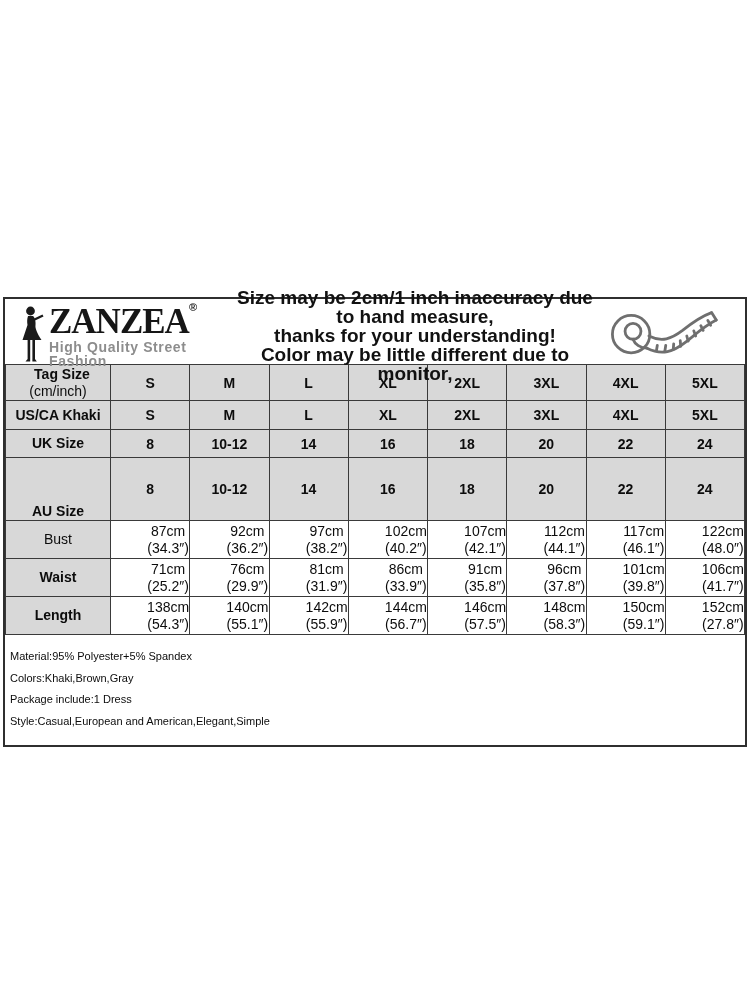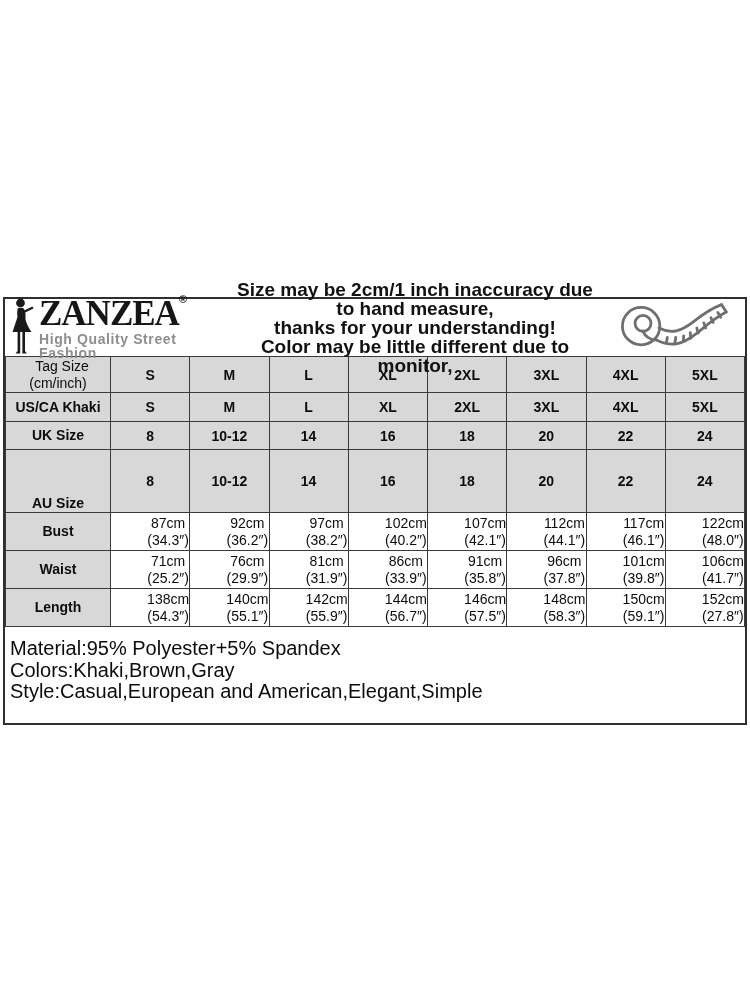--- a/index.html
+++ b/index.html
@@ -5,21 +5,21 @@
   html,body{margin:0;padding:0;}
   body{
     width:750px;height:1000px;background:#ffffff;position:relative;
     font-family:"Liberation Sans",sans-serif;color:#1a1a1a;
   }
   .sheet{
     position:absolute;left:3px;top:297px;width:744px;
     border:2px solid #2f2f2f;box-sizing:border-box;background:#fff;
   }
   
-  .band{height:57px;display:flex;align-items:center;padding:0 4px;box-sizing:border-box;}
+  .band{height:57px;display:flex;align-items:center;padding:0 14px;box-sizing:border-box;margin-top:8px;}
   .logo{width:218px;display:flex;align-items:center;flex-shrink:0;}
   .logo-figure{width:28px;height:58px;flex-shrink:0;margin-top:-2px;}
   .logo-textwrap{margin-left:2px;line-height:1;}
   .logo-name{
     font-family:"Liberation Serif",serif;font-weight:bold;font-size:35px;
     letter-spacing:-1px;color:#161616;transform:scaleY(1.04);display:inline-block;
   }
   .logo-reg{font-size:11px;vertical-align:top;position:relative;top:-2px;font-family:"Liberation Sans",sans-serif;font-weight:bold;}
   .logo-tagline{font-size:14px;color:#8d8d8d;letter-spacing:0.6px;margin-top:1px;font-weight:bold;}
   .disclaimer{flex:1;text-align:center;font-weight:bold;font-size:19px;line-height:19px;color:#111;}
@@ -32,21 +32,21 @@
   }
   table.size th{background:#d8d8d8;font-weight:bold;}
   table.size tr.shaded td{background:#d8d8d8;font-weight:bold;}
   table.size col.lab{width:105px;}
   tr.rh-tag{height:36px;} tr.rh-usca{height:29px;} tr.rh-uk{height:28px;} tr.rh-au{height:28px;}
   tr.rh-meas{height:38px;}
   .cell-line{line-height:17px;}
   td .cell-line{font-weight:normal;margin-left:36px;}
   
   .info{padding:11px 5px 13px 5px;min-height:72px;box-sizing:content-box;}
-  .info-line{font-size:20px;line-height:21.5px;color:#0c0c0c;}
+  .info-line{font-size:11px;line-height:21.5px;color:#0c0c0c;}
 </style>
 </head>
 <body>
 
 <div class="sheet">
 
   <div class="band">
     <div class="logo">
       <svg class="logo-figure" viewBox="0 0 26 58">
         <circle cx="10.5" cy="5" r="4.4" fill="#1a1a1a"></circle>
@@ -97,21 +97,21 @@
         <col>
         <col>
         <col>
         <col>
         <col>
         <col>
     </colgroup>
     <tbody id="size-table-body">
         <tr class="rh-tag shaded">
           <th>
-            <div class="cell-line" style="font-weight: normal; padding-left: 8px;">Tag Size</div>
+            <div class="cell-line" style="font-weight: bold; padding-left: 8px;">Tag Size</div>
             <div class="cell-line" style="font-weight: normal;">(cm/inch)</div>
           </th>
           <td>S</td>
           <td>M</td>
           <td>L</td>
           <td>XL</td>
           <td>2XL</td>
           <td>3XL</td>
           <td>4XL</td>
           <td>5XL</td>
@@ -150,21 +150,21 @@
           <td>10-12</td>
           <td>14</td>
           <td>16</td>
           <td>18</td>
           <td>20</td>
           <td>22</td>
           <td>24</td>
         </tr>
         <tr class="rh-meas">
           <th>
-            <div class="cell-line" style="font-weight: bold;">Bust</div>
+            <div class="cell-line" style="font-weight: normal;">Bust</div>
           </th>
           <td>
             <div class="cell-line">87cm</div>
             <div class="cell-line">(34.3″)</div>
           </td>
           <td>
             <div class="cell-line">92cm</div>
             <div class="cell-line">(36.2″)</div>
           </td>
           <td>
@@ -265,16 +265,17 @@
             <div class="cell-line">152cm</div>
             <div class="cell-line">(27.8″)</div>
           </td>
         </tr>
       </tbody>
   </table>
 
   <div class="info" id="product-info">
       <div class="info-line">Material:95% Polyester+5% Spandex</div>
       <div class="info-line">Colors:Khaki,Brown,Gray</div>
+      <div class="info-line">Package include:1 Dress</div>
       <div class="info-line">Style:Casual,European and American,Elegant,Simple</div>
     </div>
 
 </div>
 
 </body></html>

